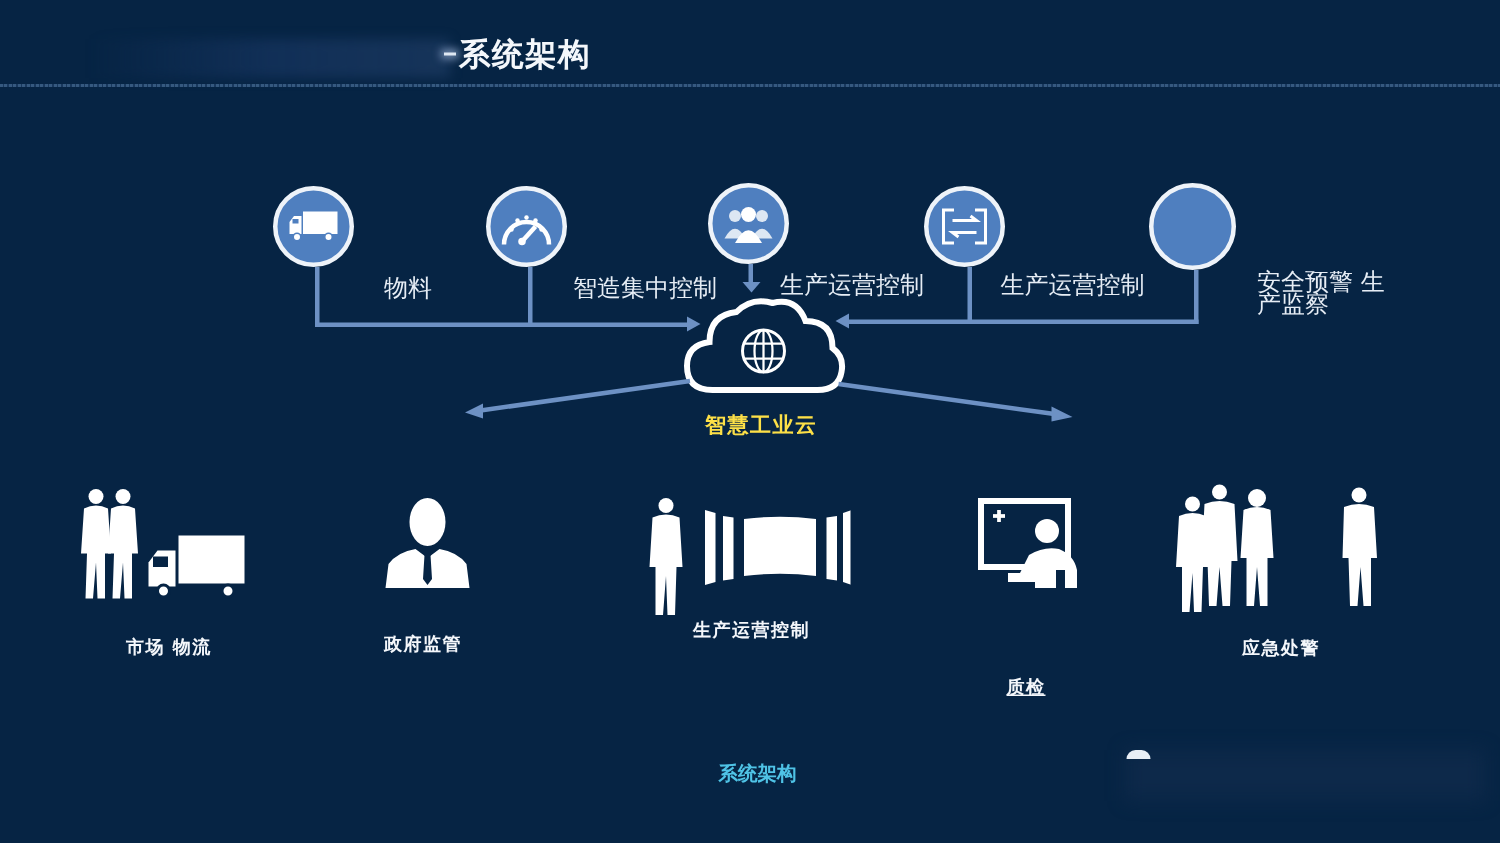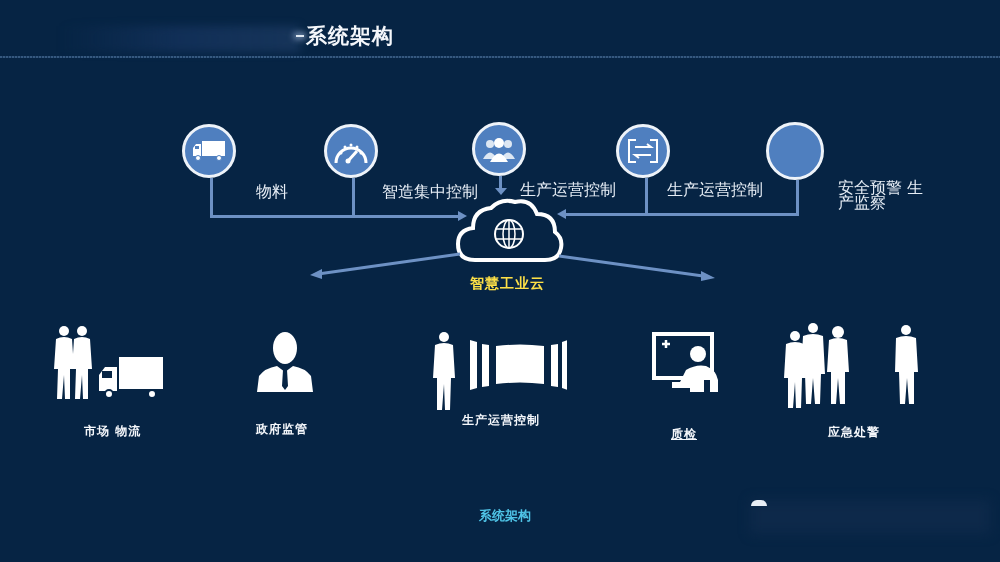--- a/index.html
+++ b/index.html
@@ -158,21 +158,21 @@
 <div class="bottom-label" style="left:462px;top:412px;">生产运营控制</div>
 
 <svg class="silhouette" style="left:650px;top:330px;" width="72" height="64" viewBox="0 0 72 64">
   <rect x="4" y="4" width="58" height="44" fill="none" stroke="#fff" stroke-width="4"></rect>
   <line x1="12" y1="14" x2="20" y2="14" stroke="#fff" stroke-width="2.5"></line>
   <line x1="16" y1="10" x2="16" y2="18" stroke="#fff" stroke-width="2.5"></line>
   <circle cx="48" cy="24" r="8" fill="#fff"></circle>
   <path d="M30 52 L36 40 Q46 34 56 36 Q66 40 68 50 L68 62 L60 62 L60 50 L54 50 L54 62 L40 62 L40 52 Z" fill="#fff"></path>
   <rect x="22" y="52" width="20" height="6" fill="#fff"></rect>
 </svg>
-<div class="bottom-label" style="left:671px;top:426px;text-decoration:underline;">质检</div>
+<div class="bottom-label" style="left:671px;top:450px;text-decoration:underline;">质检</div>
 
 <svg class="silhouette" style="left:783px;top:322px;" width="140" height="88" viewBox="0 0 140 88">
   <circle cx="30" cy="6" r="5" fill="#fff"></circle>
     <path d="M20 14 Q30 10 40 14 L42 52 L38 52 L37 82 L32 82 L30 56 L28 82 L23 82 L22 52 L18 52 Z" fill="#fff"></path>
   <circle cx="12" cy="14" r="5" fill="#fff"></circle>
     <path d="M3 22 Q12 18 21 22 L23 56 L19 56 L18 86 L13 86 L12 60 L10 86 L5 86 L5 56 L1 56 Z" fill="#fff"></path>
   <circle cx="55" cy="10" r="6" fill="#fff"></circle>
     <path d="M46 18 Q55 14 64 18 L66 50 L62 50 L62 82 L57 82 L55 56 L53 82 L48 82 L48 50 L44 50 Z" fill="#fff"></path>
   <circle cx="123" cy="8" r="5" fill="#fff"></circle>
     <path d="M113 16 Q123 12 133 16 L135 50 L131 50 L131 82 L126 82 L124 56 L122 82 L117 82 L116 50 L112 50 Z" fill="#fff"></path>

